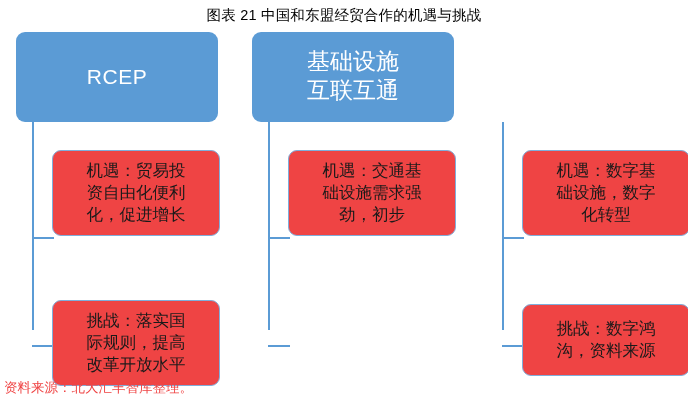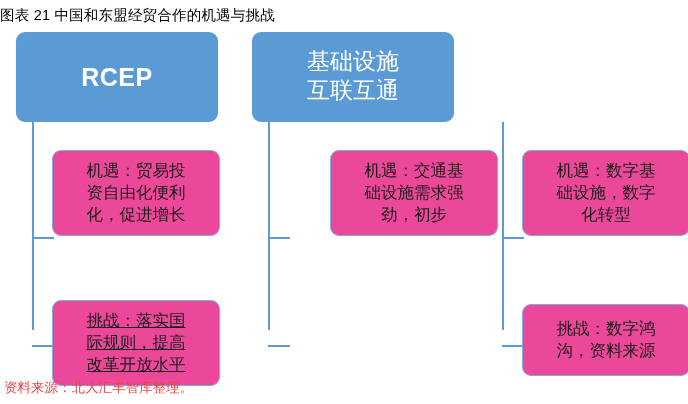--- a/index.html
+++ b/index.html
@@ -13,21 +13,21 @@
     position: relative;
     font-family: "Liberation Serif", "DejaVu Serif", serif;
     overflow: hidden;
   }
 
   #figure-title {
     position: absolute;
     top: 6px;
     left: 0;
     width: 688px;
-    text-align: left;
+    text-align: center;
     font-family: "Liberation Sans", "DejaVu Sans", sans-serif;
     font-size: 14.5px;
     color: #000000;
     letter-spacing: 0.2px;
     white-space: nowrap;
   }
 
   #diagram {
     position: absolute;
     top: 32px;
@@ -64,22 +64,22 @@
     box-sizing: border-box;
     padding: 2px 6px;
   }
   .header-box .htext {
     font-family: "Liberation Serif", "DejaVu Serif", serif;
     font-size: 23px;
     white-space: pre-line;
   }
   .header-box.latin .htext {
     font-family: "Liberation Sans", "DejaVu Sans", sans-serif;
-    font-size: 25px;
-    font-weight: 700;
+    font-size: 21px;
+    font-weight: 400;
     letter-spacing: 0.5px;
   }
 
   
   .trunk {
     position: absolute;
     left: 24px;
     top: 90px;
     width: 2px;
     background: #5B9BD5;
@@ -90,21 +90,21 @@
     width: 22px;
     height: 2px;
     background: #5B9BD5;
   }
 
   
   .item-box {
     position: absolute;
     left: 44px;
     width: 168px;
-    background: #ec4899;
+    background: #ef4444;
     border: 1.4px solid #7FAEDB;
     border-radius: 9px;
     box-sizing: border-box;
     display: flex;
     align-items: center;
     justify-content: center;
     text-align: center;
     color: #1a1a1a;
     font-size: 16.5px;
     line-height: 1.33;
@@ -142,36 +142,36 @@
       <span class="htext">RCEP</span>
     </div>
     <div class="trunk" style="height:208px;"></div>
     <div class="branch" style="top:205px;"></div>
     <div class="branch" style="top:313px;"></div>
     <div class="item-box justify" style="top:118px; height:86px;">
       <span class="itext">机遇：贸易投
 资自由化便利
 化，促进增长</span>
     </div>
-    <div class="item-box justify" style="top:268px; height:86px;text-decoration:underline;">
+    <div class="item-box justify" style="top:268px; height:86px;">
       <span class="itext">挑战：落实国
 际规则，提高
 改革开放水平</span>
     </div>
   </div>
 
   <div class="column col-1">
     <div class="header-box">
       <span class="htext">基础设施
 互联互通</span>
     </div>
     <div class="trunk" style="height:208px;"></div>
     <div class="branch" style="top:205px;"></div>
     <div class="branch" style="top:313px;"></div>
-    <div class="item-box" style="top:118px; height:86px;margin-left:42px;">
+    <div class="item-box" style="top:118px; height:86px;">
       <span class="itext">机遇：交通基
 础设施需求强
 劲，初步</span>
     </div>
   </div>
 
   <div class="column col-2">
     <div class="trunk" style="height:208px;"></div>
     <div class="branch" style="top:205px;"></div>
     <div class="branch" style="top:313px;"></div>

